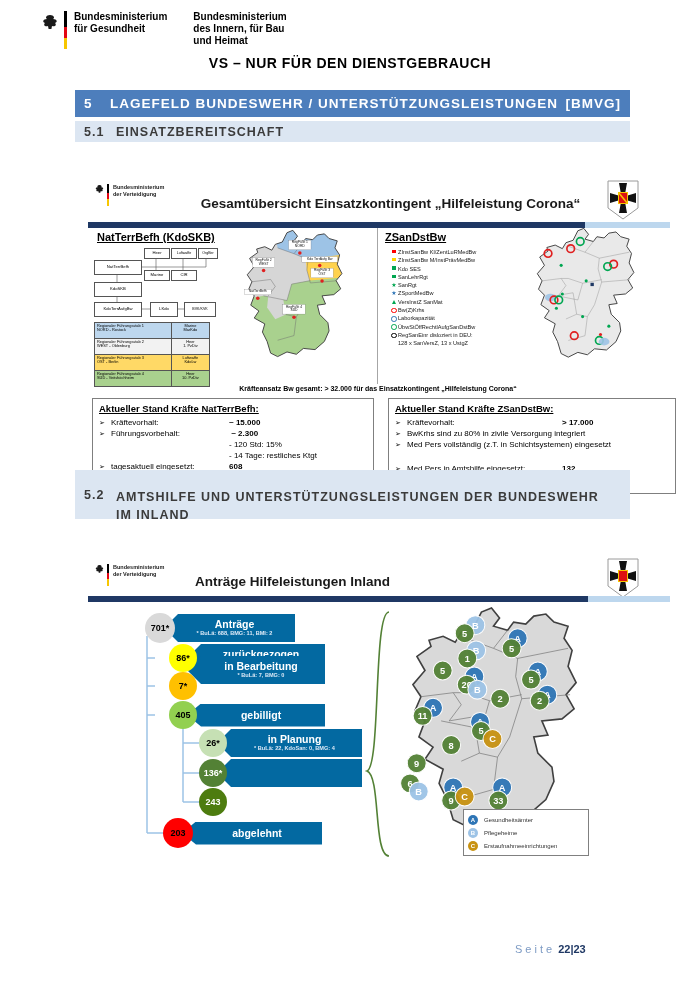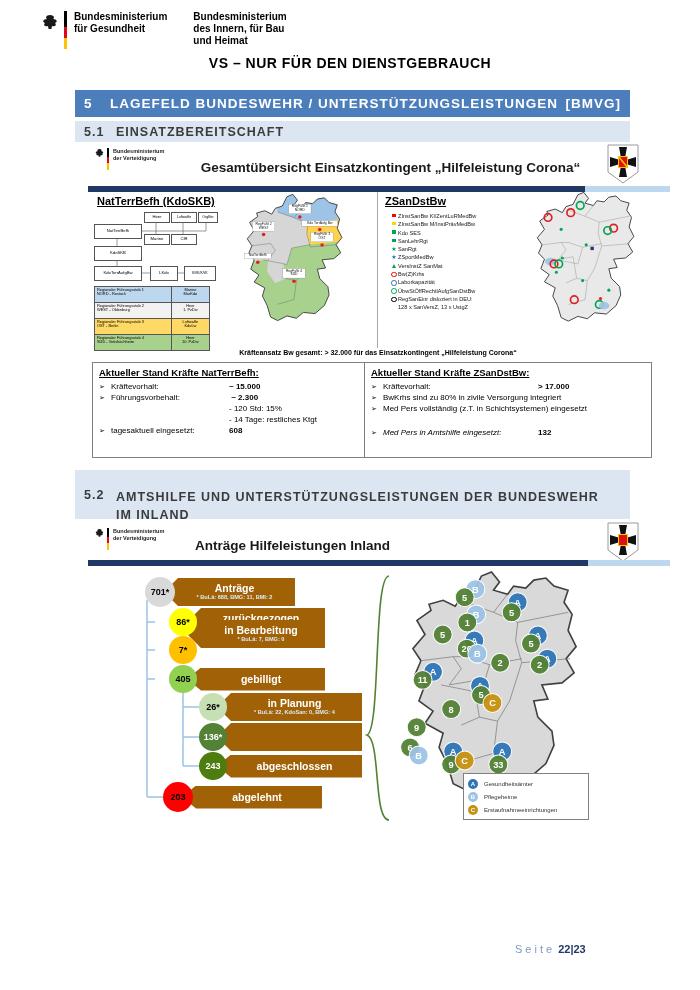--- a/index.html
+++ b/index.html
@@ -20,21 +20,21 @@
   .bar5 .ttl{flex:1;}
   .bar5 .tag{margin-right:9px;}
   .subbar{background:#dce6f2;color:#3b3b3b;font-weight:700;letter-spacing:1px;}
   .bar51{left:75px;top:121px;width:555px;height:21px;display:flex;align-items:center;font-size:12.5px;}
   .bar51 .num{margin-left:9px;width:32px;}
   .bar52{left:75px;top:470px;width:555px;height:49px;font-size:12.5px;padding:0;}
   .bar52 .inner{display:flex;padding-top:6px;margin-top:12px;}
   .bar52 .num{margin-left:9px;width:32px;flex:none;}
   .bar52 .ttl{width:495px;line-height:18px;}
   
-  .slide{background:#fff;}
+  .slide{background:#fff;margin-top:36px;}
   .slide-title{font-size:13.5px;font-weight:700;color:#1a1a1a;}
   .navybar{background:#1f3864;height:6px;}
   .navybar-light{background:#bdd7ee;height:6px;}
   .mini-gov{font-size:5.5px;font-weight:700;line-height:6.5px;color:#222;}
   .mini-flag{width:2px;height:22px;}
   .mini-flag .b1{height:9px;background:#000;}
   .mini-flag .b2{height:6px;background:#e30613;}
   .mini-flag .b3{height:7px;background:#f7c600;}
   .col-head{font-size:11px;font-weight:700;text-decoration:underline;}
   .divider-v{width:1px;background:#a6a6a6;}
@@ -58,21 +58,21 @@
   .stats h4{margin:0 0 3px 0;font-size:9.5px;text-decoration:underline;}
   .srow{display:flex;align-items:flex-start;}
   .srow .bl{width:12px;flex:none;font-size:7px;}
   .srow .lb{flex:none;}
   .srow .vl{font-weight:700;white-space:pre;}
   .srow .vl.plain{font-weight:400;}
   .extra{white-space:pre;}
   
   .flow-circle{position:absolute;border-radius:50%;display:flex;align-items:center;justify-content:center;
                font-size:9px;font-weight:700;z-index:3;}
-  .flow-box{position:absolute;background:#a16207;color:#fff;z-index:2;
+  .flow-box{position:absolute;background:#0369a1;color:#fff;z-index:2;
             clip-path:polygon(0 50%,14px 0,100% 0,100% 100%,14px 100%);
             display:flex;flex-direction:column;align-items:center;justify-content:center;}
   .flow-box .fl{font-size:10.5px;font-weight:700;line-height:11px;}
   .flow-box .fs{font-size:5.6px;font-weight:700;color:#dce9f7;line-height:7px;}
   
   #map3-legend{border:1px solid #808080;background:#fff;font-size:6px;color:#333;padding:3px 4px;}
   .ml-row{display:flex;align-items:center;height:13px;}
   .ml-badge{width:10px;height:10px;border-radius:50%;color:#fff;font-size:6px;font-weight:700;
             display:flex;align-items:center;justify-content:center;margin-right:6px;flex:none;}
   
@@ -410,39 +410,39 @@
             <span style="width:130px;flex:none;"></span>
             <span class="extra">- 14 Tage: restliches Ktgt</span>
           </div>
           <div class="srow" style="">
             <span class="bl">➢</span>
             <span class="lb" style="width:118px;">tagesaktuell eingesetzt:</span>
             <span class="vl">608</span>
           </div>
         </div>
     </div>
-    <div class="abs stats" style="left:276px;top:220px;width:274px;height:86px;" id="stats-right">
+    <div class="abs stats" style="left:300px;top:220px;width:274px;height:86px;" id="stats-right">
       <h4>Aktueller Stand Kräfte ZSanDstBw:</h4>
       <div class="rows">
           <div class="srow" style="">
             <span class="bl">➢</span>
             <span class="lb" style="width:155px;">Kräftevorhalt:</span>
             <span class="vl">&gt; 17.000</span>
           </div>
           <div class="srow" style="">
             <span class="bl">➢</span>
             <span class="lb" style="">BwKrhs sind zu 80% in zivile Versorgung integriert</span>
           </div>
           <div class="srow" style="">
             <span class="bl">➢</span>
             <span class="lb" style="">Med Pers vollständig (z.T. in Schichtsystemen) eingesetzt</span>
           </div>
           <div class="srow" style="margin-top:13px;">
             <span class="bl">➢</span>
-            <span class="lb" style="width:155px;font-style:italic;">Med Pers in Amtshilfe eingesetzt:</span>
+            <span class="lb" style="width:155px;">Med Pers in Amtshilfe eingesetzt:</span>
             <span class="vl">132</span>
           </div>
         </div>
     </div>
   </div>
 
   <div class="abs subbar bar52">
     <div class="inner">
       <span class="num">5.2</span>
       <span class="ttl">AMTSHILFE UND UNTERSTÜTZUNGSLEISTUNGEN DER BUNDESWEHR IM INLAND</span>
@@ -507,23 +507,20 @@
         <div class="flow-box" style="left:89px;top:123px;width:135px;height:28px;padding-left:10px;">
           <div class="fl">in Planung</div>
           <div class="fs">* BuLä: 22, KdoSan: 0,  BMG: 4</div>
         </div>
         <div class="flow-circle" style="left:71px;top:123px;width:28px;height:28px;background:#c6e0b4;color:#000000;">26*</div>
         <div class="flow-box" style="left:89px;top:153px;width:135px;height:28px;padding-left:10px;gap:40px;">
           <div class="fl">in Durchführung</div>
           <div class="fs">* BuLä: 131, KdoSan: 2, BMG: 3, BMI: 0</div>
         </div>
         <div class="flow-circle" style="left:71px;top:153px;width:28px;height:28px;background:#538135;color:#ffffff;">136*</div>
-        <div class="flow-box" style="left:89px;top:184.5px;width:135px;height:23px;padding-left:10px;">
-          <div class="fl">abgeschlossen</div>
-        </div>
         <div class="flow-circle" style="left:71px;top:182px;width:28px;height:28px;background:#4d7c0f;color:#ffffff;">243</div>
         <div class="flow-box" style="left:54px;top:215.5px;width:130px;height:23px;padding-left:10px;">
           <div class="fl">abgelehnt</div>
         </div>
         <div class="flow-circle" style="left:35px;top:212px;width:30px;height:30px;background:#ff0000;color:#000000;">203</div>
       </div>
 
     <svg class="abs" style="left:275px;top:50px;" width="30" height="252" viewBox="0 0 30 252">
       <path d="M26,4 C10,4 18,158 4,163 C18,168 10,248 26,248" fill="none" stroke="#538135" stroke-width="1.6"></path>
     </svg>

